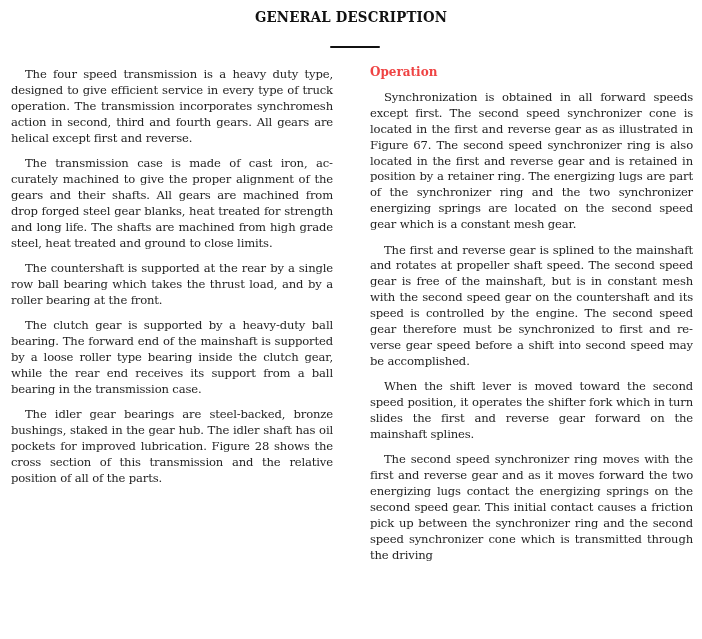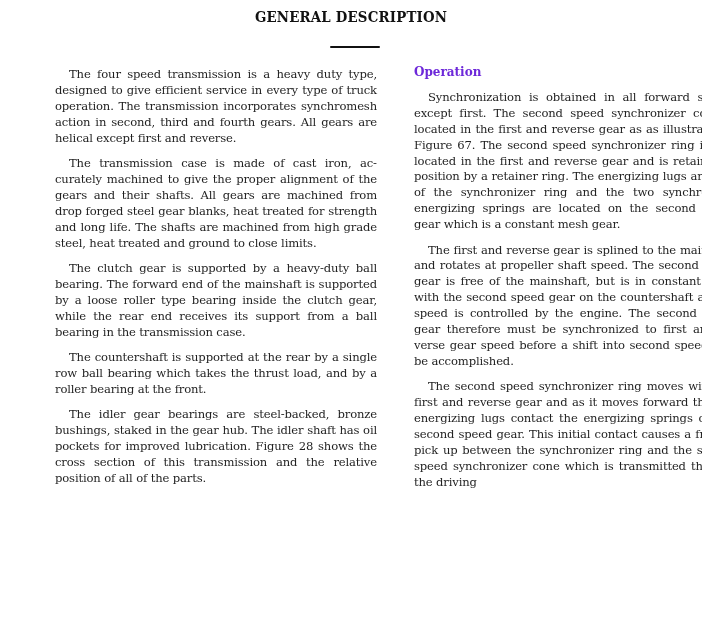--- a/index.html
+++ b/index.html
@@ -18,47 +18,47 @@
     }
     .rule {
       position: absolute; top: 46px; left: 330px; width: 50px; height: 2px;
       background: #111; border-radius: 1px;
     }
     .col {
       position: absolute; top: 67px;
       font-size: 11.6px; line-height: 15.9px;
       text-align: justify;
       color: #1e1e1e;
-      margin-left: 44px;
     }
     .col-left { left: 11px; width: 322px; }
     .col-right { left: 370px; width: 323px; }
     .col p {
       margin: 0 0 9.5px 0;
       text-indent: 14px;
       hyphens: manual;
       letter-spacing: -0.15px;
     }
     .heading {
       font-weight: bold; font-size: 12px; margin: -2px 0 9px 0;
-      color: #6d28d9;
+      color: #ef4444;
     }
   </style>
 </head>
 <body>
 
 <div class="title">GENERAL DESCRIPTION</div>
 <div class="rule"></div>
 
 <div class="col col-left">
   <p>The four speed transmission is a heavy duty type, designed to give efficient service in every type of truck operation. The transmission incor­porates synchromesh action in second, third and fourth gears. All gears are helical except first and reverse.</p>
   <p>The transmission case is made of cast iron, ac­curately machined to give the proper alignment of the gears and their shafts. All gears are ma­chined from drop forged steel gear blanks, heat treated for strength and long life. The shafts are machined from high grade steel, heat treated and ground to close limits.</p>
+  <p>The countershaft is supported at the rear by a single row ball bearing which takes the thrust load, and by a roller bearing at the front.</p>
   <p>The clutch gear is supported by a heavy-duty ball bearing. The forward end of the mainshaft is supported by a loose roller type bearing inside the clutch gear, while the rear end receives its support from a ball bearing in the transmission case.</p>
-  <p>The countershaft is supported at the rear by a single row ball bearing which takes the thrust load, and by a roller bearing at the front.</p>
   <p>The idler gear bearings are steel-backed, bronze bushings, staked in the gear hub. The idler shaft has oil pockets for improved lubrication. Figure 28 shows the cross section of this transmission and the relative position of all of the parts.</p>
 </div>
 
 <div class="col col-right">
   <div class="heading">Operation</div>
   <p>Synchronization is obtained in all forward speeds except first. The second speed synchronizer cone is located in the first and reverse gear as as illustrated in Figure 67. The second speed syn­chronizer ring is also located in the first and reverse gear and is retained in position by a retainer ring. The energizing lugs are part of the synchronizer ring and the two synchronizer energizing springs are located on the second speed gear which is a constant mesh gear.</p>
   <p>The first and reverse gear is splined to the mainshaft and rotates at propeller shaft speed. The second speed gear is free of the mainshaft, but is in constant mesh with the second speed gear on the countershaft and its speed is con­trolled by the engine. The second speed gear therefore must be synchronized to first and re­verse gear speed before a shift into second speed may be accomplished.</p>
+  <p>When the shift lever is moved toward the sec­ond speed position, it operates the shifter fork which in turn slides the first and reverse gear forward on the mainshaft splines.</p>
   <p>The second speed synchronizer ring moves with the first and reverse gear and as it moves forward the two energizing lugs contact the energizing springs on the second speed gear. This initial con­tact causes a friction pick up between the syn­chronizer ring and the second speed synchronizer cone which is transmitted through the driving</p>
 </div>
 
 </body></html>

